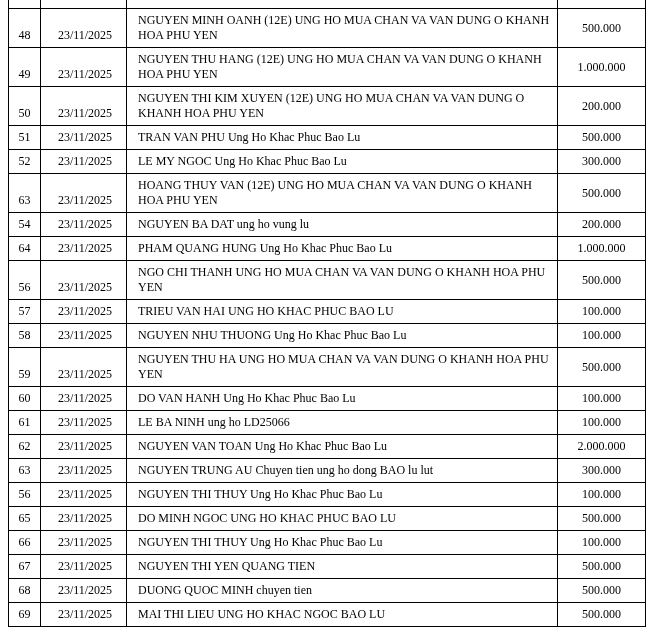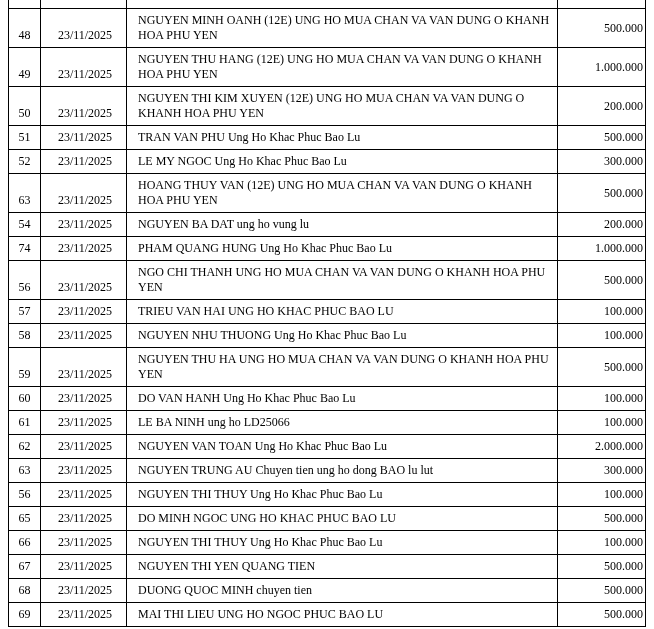--- a/index.html
+++ b/index.html
@@ -56,21 +56,21 @@
     padding: 2px 2px 4px 5px;
     white-space: nowrap;
   }
   .col-desc {
     text-align: left;
     vertical-align: middle;
     padding: 4px 6px 4px 11px;
     line-height: 15px;
   }
   .col-amount {
-    text-align: right;
+    text-align: center;
     vertical-align: middle;
     padding: 2px;
   }
 </style>
 </head>
 <body>
 
 <div class="page">
   <table class="donation-table">
     <colgroup>
@@ -123,21 +123,21 @@
     <td class="col-desc">HOANG THUY VAN (12E) UNG HO MUA CHAN VA VAN DUNG O KHANH HOA PHU YEN</td>
     <td class="col-amount">500.000</td>
   </tr>
         <tr class="data-row">
     <td class="col-no">54</td>
     <td class="col-date">23/11/2025</td>
     <td class="col-desc">NGUYEN BA DAT ung ho vung lu</td>
     <td class="col-amount">200.000</td>
   </tr>
         <tr class="data-row">
-    <td class="col-no">74</td>
+    <td class="col-no">64</td>
     <td class="col-date">23/11/2025</td>
     <td class="col-desc">PHAM QUANG HUNG Ung Ho Khac Phuc Bao Lu</td>
     <td class="col-amount">1.000.000</td>
   </tr>
         <tr class="data-row">
     <td class="col-no">56</td>
     <td class="col-date">23/11/2025</td>
     <td class="col-desc">NGO CHI THANH UNG HO MUA CHAN VA VAN DUNG O KHANH HOA PHU YEN</td>
     <td class="col-amount">500.000</td>
   </tr>
@@ -209,18 +209,18 @@
   </tr>
         <tr class="data-row">
     <td class="col-no">68</td>
     <td class="col-date">23/11/2025</td>
     <td class="col-desc">DUONG QUOC MINH chuyen tien</td>
     <td class="col-amount">500.000</td>
   </tr>
         <tr class="data-row">
     <td class="col-no">69</td>
     <td class="col-date">23/11/2025</td>
-    <td class="col-desc">MAI THI LIEU UNG HO NGOC PHUC BAO LU</td>
+    <td class="col-desc">MAI THI LIEU UNG HO KHAC NGOC BAO LU</td>
     <td class="col-amount">500.000</td>
   </tr>
       </tbody>
   </table>
 </div>
 
 </body></html>

